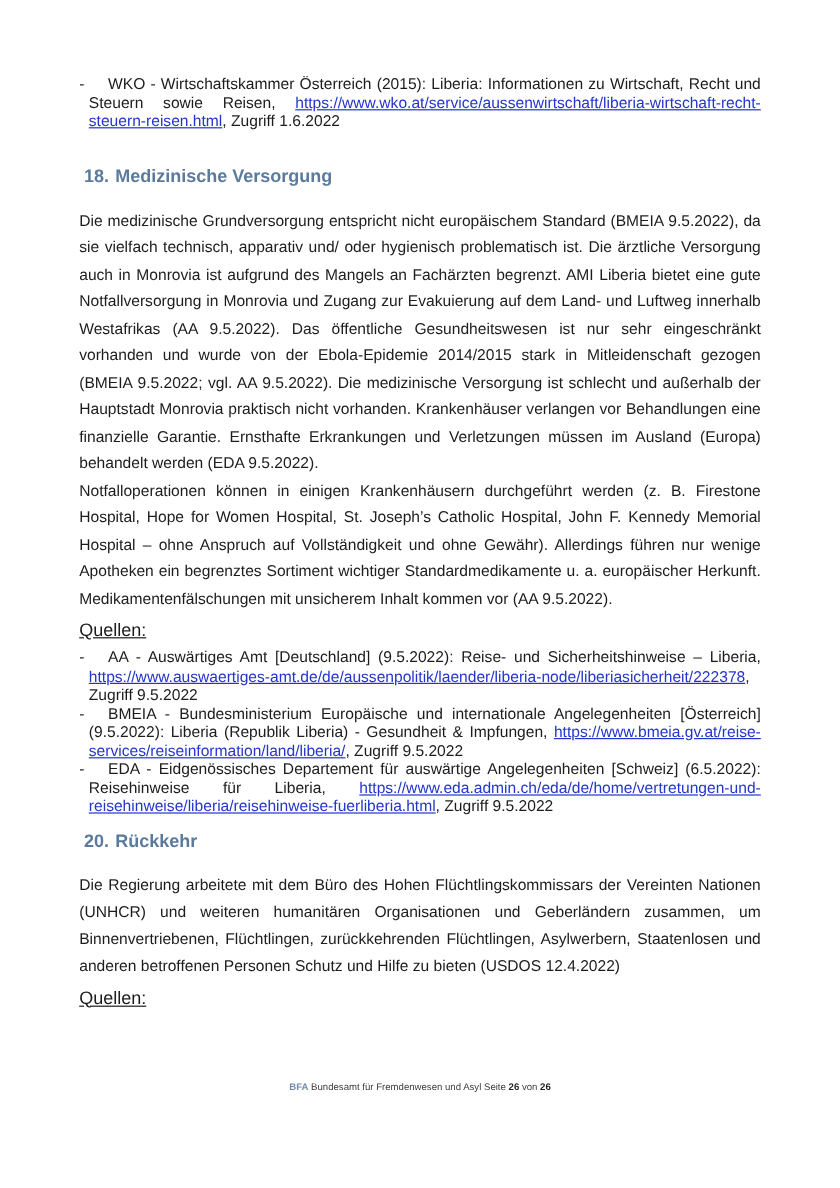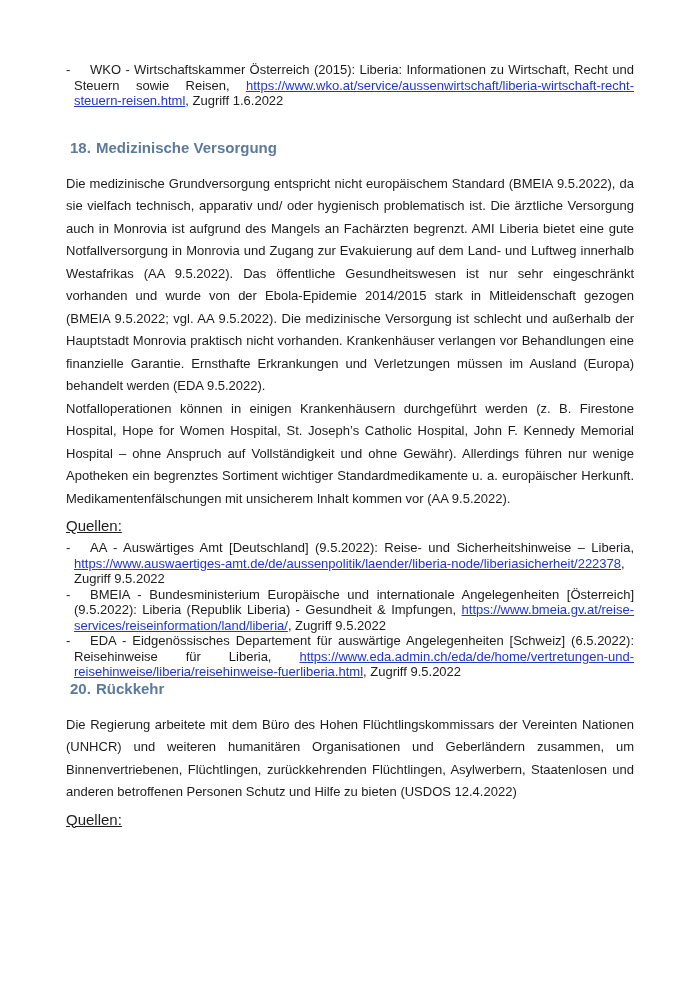--- a/index.html
+++ b/index.html
@@ -47,21 +47,21 @@
     font-size: 15px;
     line-height: 18px;
     padding-left: 4px;
     margin: 0;
   }
   .sec-head .num {
     display: inline-block;
     width: 26px;
   }
   #head-19 { margin-top: 30px; }
-  #head-20 { }
+  #head-20 { margin-top: 13px; }
   
   .para {
     font-size: 13px;
     line-height: 22.5px;
     text-align: justify;
     margin: 0;
   }
   .para-lead { margin-top: 16px; }
   
   .quellen {
@@ -120,13 +120,21 @@
       <span class="num">20.</span><span>Rückkehr</span>
     </h2>
 
     <p class="para para-lead">Die Regierung arbeitete mit dem Büro des Hohen Flüchtlingskommissars der Vereinten Nationen (UNHCR) und weiteren humanitären Organisationen und Geberländern zusammen, um Binnenvertriebenen, Flüchtlingen, zurückkehrenden Flüchtlingen, Asylwerbern, Staatenlosen und anderen betroffenen Personen Schutz und Hilfe zu bieten (USDOS 12.4.2022)</p>
 
     <div class="quellen">Quellen:</div>
 
 
   </div>
 
+  <div class="footer">
+    <span class="brand">BFA</span>
+    <span>Bundesamt für Fremdenwesen und Asyl</span>
+    <span>Seite</span>
+    <b>26</b>
+    <span>von</span>
+    <b>26</b>
+  </div>
 </div>
 
 </body></html>

